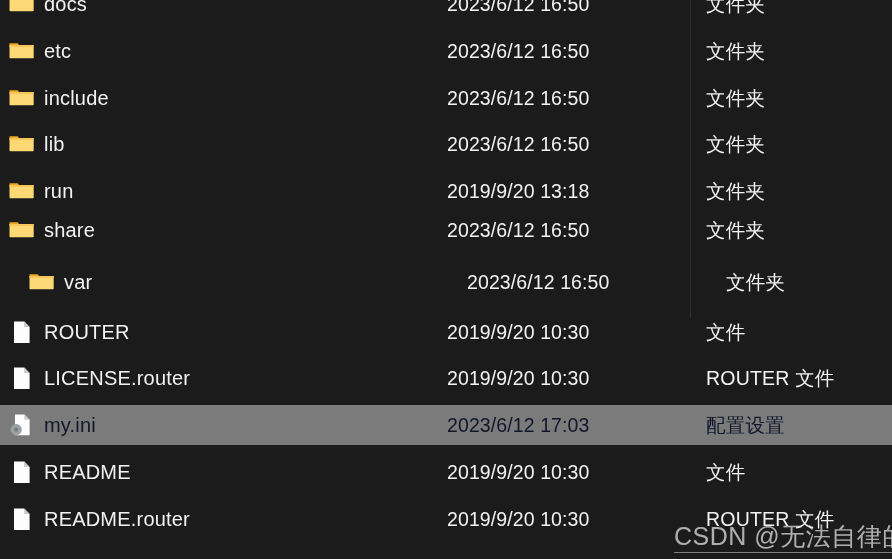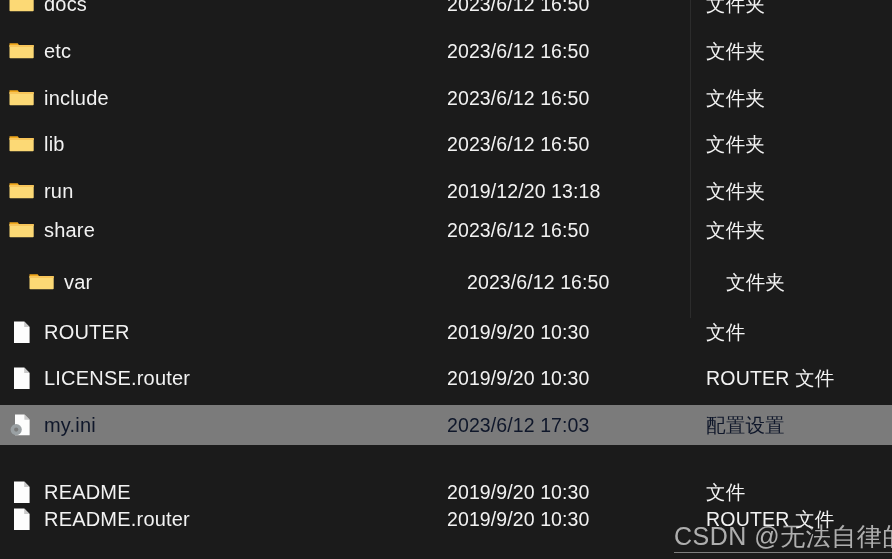--- a/index.html
+++ b/index.html
@@ -202,21 +202,21 @@
         <span class="icon">
           <svg width="28" height="28" viewBox="0 0 28 28">
             <path d="M1.5 6.2 h8.2 l1.6 2.2 h-9.8 z" fill="#f0a91e"></path>
             <rect x="1.5" y="8.0" width="24.2" height="13.2" rx="0.8" fill="#fcd975"></rect>
             <rect x="1.5" y="8.0" width="24.2" height="2.0" fill="#f7c55a"></rect>
           </svg>
         </span>
         <span class="label">run</span>
       </div>
       <div class="cell-date">
-        <span class="label date">2019/12/20 13:18</span>
+        <span class="label date">2019/9/20 13:18</span>
       </div>
       <div class="cell-type">
         <span class="label type">文件夹</span>
       </div>
     </div>
     <div class="row" style="top: 210px;">
       <div class="cell-name">
         <span class="icon">
           <svg width="28" height="28" viewBox="0 0 28 28">
             <path d="M1.5 6.2 h8.2 l1.6 2.2 h-9.8 z" fill="#f0a91e"></path>
@@ -299,21 +299,21 @@
         </span>
         <span class="label">my.ini</span>
       </div>
       <div class="cell-date">
         <span class="label date">2023/6/12 17:03</span>
       </div>
       <div class="cell-type">
         <span class="label type">配置设置</span>
       </div>
     </div>
-    <div class="row" style="top: 472px;">
+    <div class="row" style="top: 452px;">
       <div class="cell-name">
         <span class="icon">
           <svg width="28" height="28" viewBox="0 0 28 28">
             <path d="M6 3.5 h10.2 l5.4 5.4 v16.1 h-15.6 z" fill="#fdfdfd"></path>
             <path d="M16.2 3.5 l5.4 5.4 h-5.4 z" fill="#c9c9c9"></path>
           </svg>
         </span>
         <span class="label">README</span>
       </div>
       <div class="cell-date">

